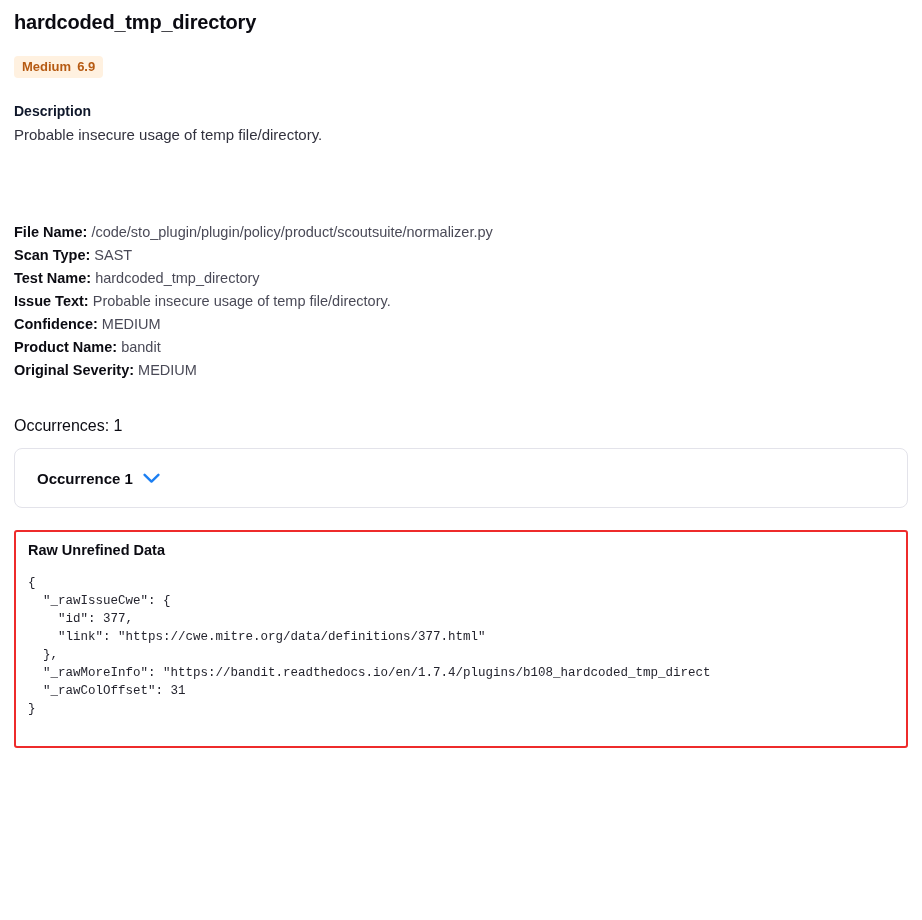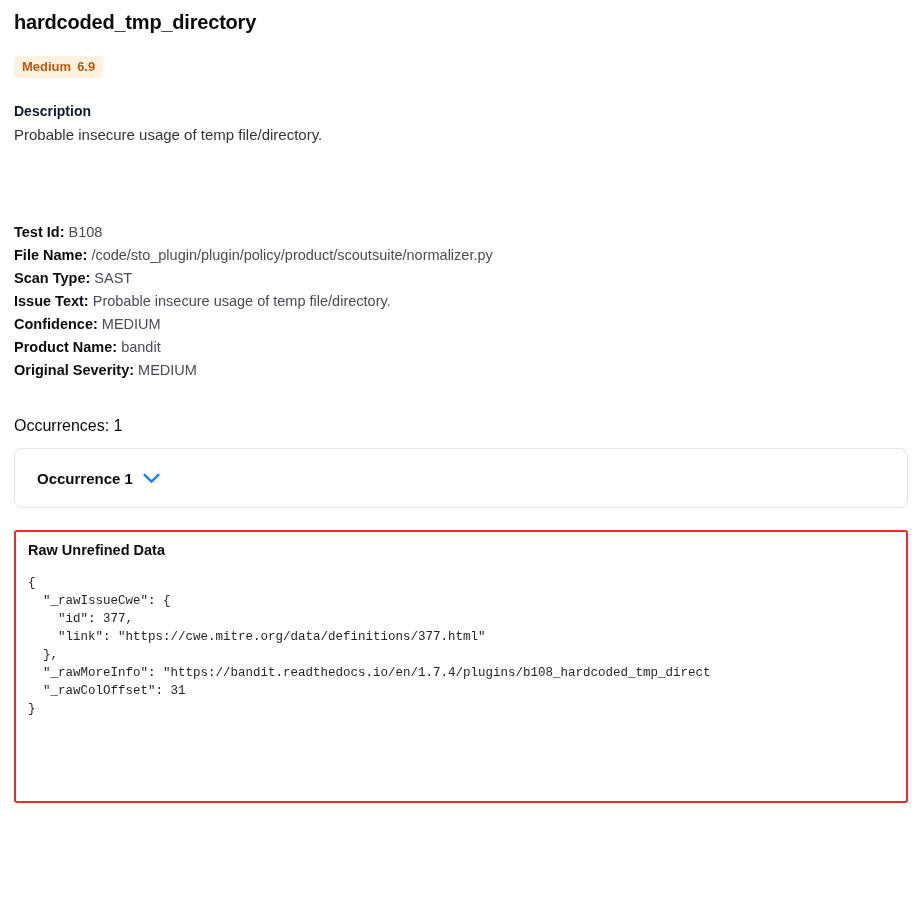--- a/index.html
+++ b/index.html
@@ -100,21 +100,21 @@
     align-items: center;
     cursor: pointer;
   }
   .raw-box {
     position: relative;
     margin-top: 22px;
     border: 2px solid #ee2b2b;
     border-radius: 3px;
     padding: 9px 12px 25px 12px;
     box-sizing: border-box;
-    height: 273px;
+    height: 218px;
     background: #fff;
     overflow: hidden;
   }
   .raw-label {
     font-size: 14.5px;
     font-weight: bold;
     color: #0b0b12;
     line-height: 19px;
   }
   pre.raw-json {
@@ -136,30 +136,30 @@
 
   <div class="severity-badge">
     <span>Medium</span><span class="score">6.9</span>
   </div>
 
   <div class="section-label">Description</div>
   <div class="desc-text">Probable insecure usage of temp file/directory.</div>
 
   <div class="meta">
     <div class="meta-row">
-      <span class="meta-key">Test Id:</span>
-      <span class="meta-val">B108</span>
-    </div>
-    <div class="meta-row">
       <span class="meta-key">File Name:</span>
       <span class="meta-val">/code/sto_plugin/plugin/policy/product/scoutsuite/normalizer.py</span>
     </div>
     <div class="meta-row">
       <span class="meta-key">Scan Type:</span>
       <span class="meta-val">SAST</span>
+    </div>
+    <div class="meta-row">
+      <span class="meta-key">Test Name:</span>
+      <span class="meta-val">hardcoded_tmp_directory</span>
     </div>
     <div class="meta-row">
       <span class="meta-key">Issue Text:</span>
       <span class="meta-val">Probable insecure usage of temp file/directory.</span>
     </div>
     <div class="meta-row">
       <span class="meta-key">Confidence:</span>
       <span class="meta-val">MEDIUM</span>
     </div>
     <div class="meta-row">

